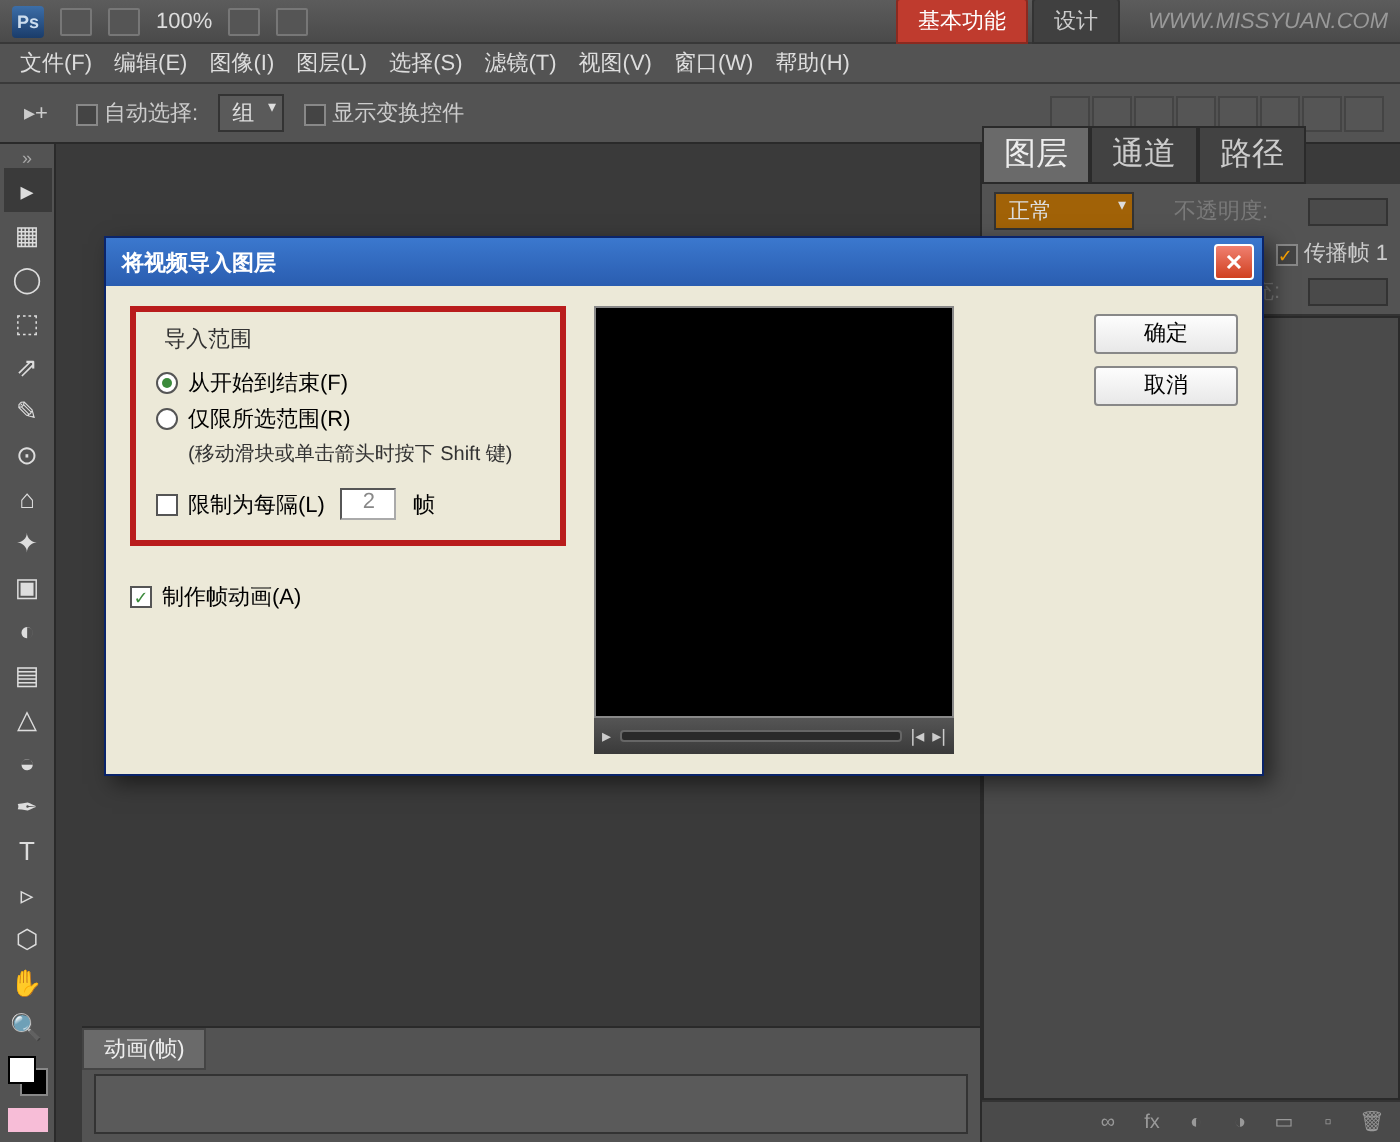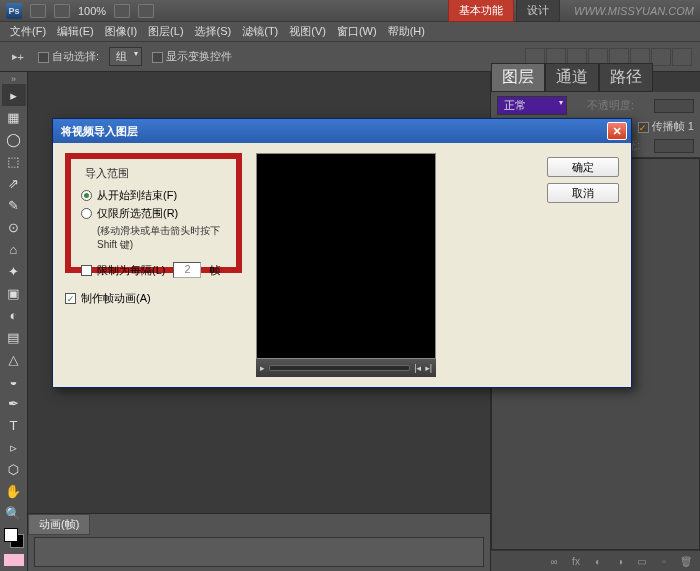--- a/index.html
+++ b/index.html
@@ -32,49 +32,49 @@
     .dbl-arrow { height: 10px; text-align: center; color: #aaa; font-size: 9px; }
     .tool { width: 24px; height: 22px; margin: 0 auto; display: flex; align-items: center; justify-content: center; color: #ddd; font-size: 13px; }
     .tool.active { background: #3a3a3a; }
     .swatches { margin: 4px auto; width: 20px; height: 20px; position: relative; }
     .swatch-fg { position: absolute; width: 14px; height: 14px; background: #fff; border: 1px solid #000; z-index: 2; }
     .swatch-bg { position: absolute; right: 0; bottom: 0; width: 14px; height: 14px; background: #000; border: 1px solid #888; }
     .swatch-pink { width: 20px; height: 12px; background: #f7bdd7; margin: 2px auto; }
 
     .canvas-area { flex: 1; background: #3a3a3a; position: relative; overflow: hidden; }
     
-    .bottom-panel { position: absolute; left: 0; right: 0; bottom: 0; height: 58px; background: #535353; border-top: 1px solid #2a2a2a; }
+    .bottom-panel { position: absolute; left: 13px; right: 0; bottom: 0; height: 58px; background: #535353; border-top: 1px solid #2a2a2a; }
     .anim-tab { display: inline-block; background: #6a6a6a; padding: 2px 10px; border: 1px solid #444; color: #eee; }
     .anim-body { background: #5a5a5a; height: 30px; border: 1px solid #333; margin: 2px 6px; }
     .anim-controls { display: flex; gap: 6px; padding: 2px 8px; align-items: center; }
     
     
     .right-panels { width: 210px; background: #535353; border-left: 1px solid #2a2a2a; display: flex; flex-direction: column; }
     .panel-tabs { display: flex; background: #3a3a3a; height: 20px; align-items: flex-end; }
     .panel-tab { padding: 3px 10px; background: #424242; color: #ccc; border: 1px solid #2a2a2a; font-size: 16px; }
     .panel-tab.active { background: #6a6a6a; color: #eee; }
     .layers-opts { padding: 4px 6px; display: flex; flex-direction: column; gap: 4px; border-bottom: 1px solid #333; }
     .row { display: flex; align-items: center; gap: 4px; justify-content: space-between; }
-    .blend-dd { background: #4c1d95; border: 1px solid #333; padding: 1px 18px 1px 6px; position: relative; color: #ddd; flex: 1; max-width: 70px; }
+    .blend-dd { background: #a16207; border: 1px solid #333; padding: 1px 18px 1px 6px; position: relative; color: #ddd; flex: 1; max-width: 70px; }
     .blend-dd::after { content: "▾"; position: absolute; right: 3px; font-size: 8px; }
     .lbl-dim { color: #7a7a7a; }
     .slider-field { width: 40px; height: 14px; background: #4a4a4a; border: 1px solid #333; }
     .lock-icons { display: flex; gap: 3px; }
     .lock-icon { width: 14px; height: 14px; border: 1px solid #555; background: #4a4a4a; font-size: 8px; display: flex; align-items: center; justify-content: center; }
     .layers-list { flex: 1; background: #4a4a4a; border: 1px solid #2a2a2a; min-height: 300px; }
     .layers-btns { display: flex; gap: 6px; padding: 3px 6px; background: #4a4a4a; border-top: 1px solid #333; justify-content: flex-end; }
     .lb { width: 16px; height: 14px; display: flex; align-items: center; justify-content: center; color: #999; font-size: 10px; }
     .checked::before { content: "✓"; color: #ffa500; font-size: 9px; position: absolute; }
     
     
     .dialog { position: absolute; left: 52px; top: 118px; width: 580px; height: 270px; background: #ece9d8; border: 1px solid #0a246a; box-shadow: 4px 4px 10px rgba(0,0,0,.5); color: #000; }
     .dlg-title { height: 24px; background: linear-gradient(#3b78ce, #2a5db0); display: flex; align-items: center; padding: 0 4px 0 8px; color: #fff; font-weight: bold; }
     .dlg-close { margin-left: auto; width: 20px; height: 18px; background: linear-gradient(#f08070, #d04020); border: 1px solid #fff; border-radius: 2px; color: #fff; display: flex; align-items: center; justify-content: center; font-size: 11px; }
     .dlg-body { padding: 10px 12px; display: flex; gap: 14px; height: calc(100% - 24px); }
-    .fieldset { border: 6px solid #b91c1c; padding: 8px 10px 8px; width: 177px; height: 120px; }
+    .fieldset { border: 3px solid #b91c1c; padding: 8px 10px 8px; width: 218px; height: 120px; }
     .legend { background: #ece9d8; padding: 0 4px; color: #333; margin-top: -14px; margin-bottom: 4px; display: inline-block; }
     .radio-row, .check-row { display: flex; align-items: center; gap: 5px; margin: 3px 0; color: #000; }
     .radio { width: 11px; height: 11px; border-radius: 50%; border: 1px solid #555; background: #fff; display: inline-flex; align-items: center; justify-content: center; }
     .radio.sel::after { content: ""; width: 5px; height: 5px; background: #3b8a3b; border-radius: 50%; }
     .hint { font-size: 10px; color: #333; margin-left: 16px; }
     .chk { width: 11px; height: 11px; border: 1px solid #555; background: #fff; display: inline-flex; align-items: center; justify-content: center; }
     .chk.sel::after { content: "✓"; color: #3b8a3b; font-size: 9px; }
     .num-input { width: 28px; height: 16px; border: 1px inset #aaa; background: #fff; margin: 0 3px; text-align: center; color: #888; }
     .left-col { display: flex; flex-direction: column; }
     .make-frame { margin-top: 18px; }

